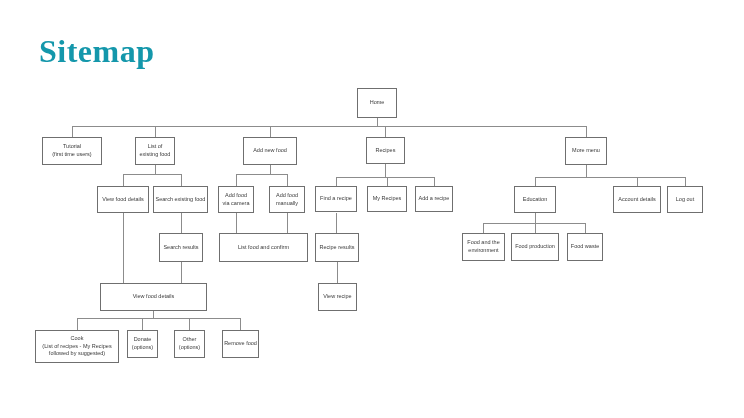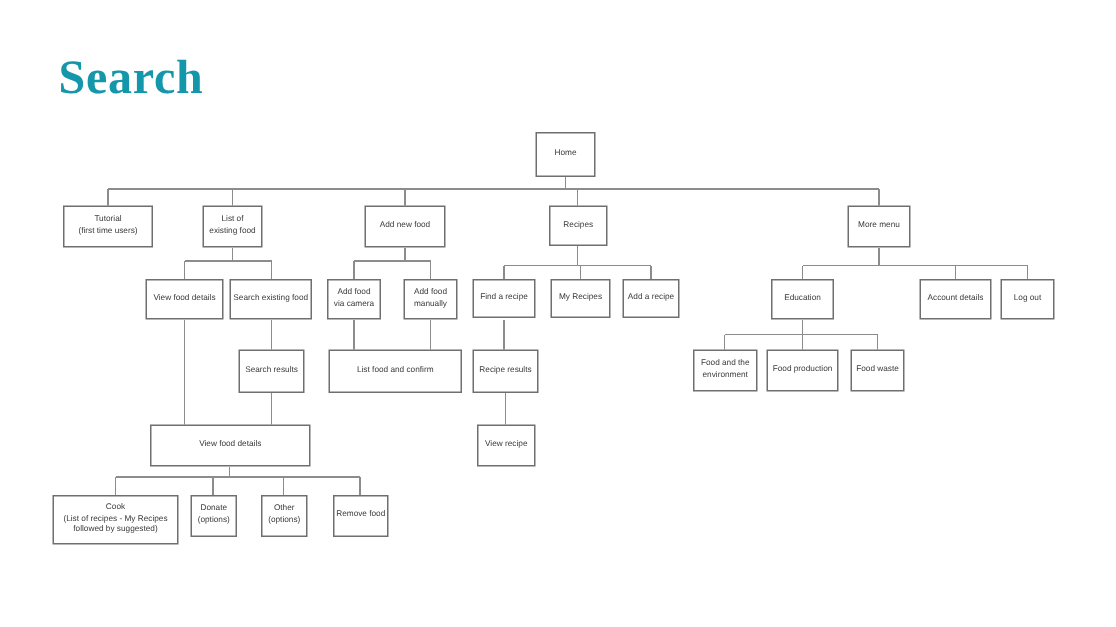--- a/index.html
+++ b/index.html
@@ -20,21 +20,21 @@
     font-size:5.5px;line-height:1.45;text-align:center;
     display:flex;align-items:center;justify-content:center;
     white-space:pre-line;padding:1px;
   }
 </style>
 </head>
 <body>
 
 <div class="canvas">
 
-  <h1 class="title">Search</h1>
+  <h1 class="title">Sitemap</h1>
 
   <svg class="wires" viewBox="0 0 744 418" xmlns="http://www.w3.org/2000/svg">
     <path d="M377 118 V126 M72 126 H586 M72 126 V137 M155 126 V137 M270 126 V137 M385 126 V137 M586 126 V137"></path>
     <path d="M155 165 V174 M123 174 H181 M123 174 V186 M181 174 V186"></path>
     <path d="M270 165 V174 M236 174 H287 M236 174 V186 M287 174 V186"></path>
     <path d="M385 164 V177 M336 177 H434 M336 177 V186 M387 177 V186 M434 177 V186"></path>
     <path d="M586 165 V177 M535 177 H685 M535 177 V186 M637 177 V186 M685 177 V186"></path>
     <path d="M123 213 V283"></path>
     <path d="M181 213 V233"></path>
     <path d="M181 262 V283"></path>

